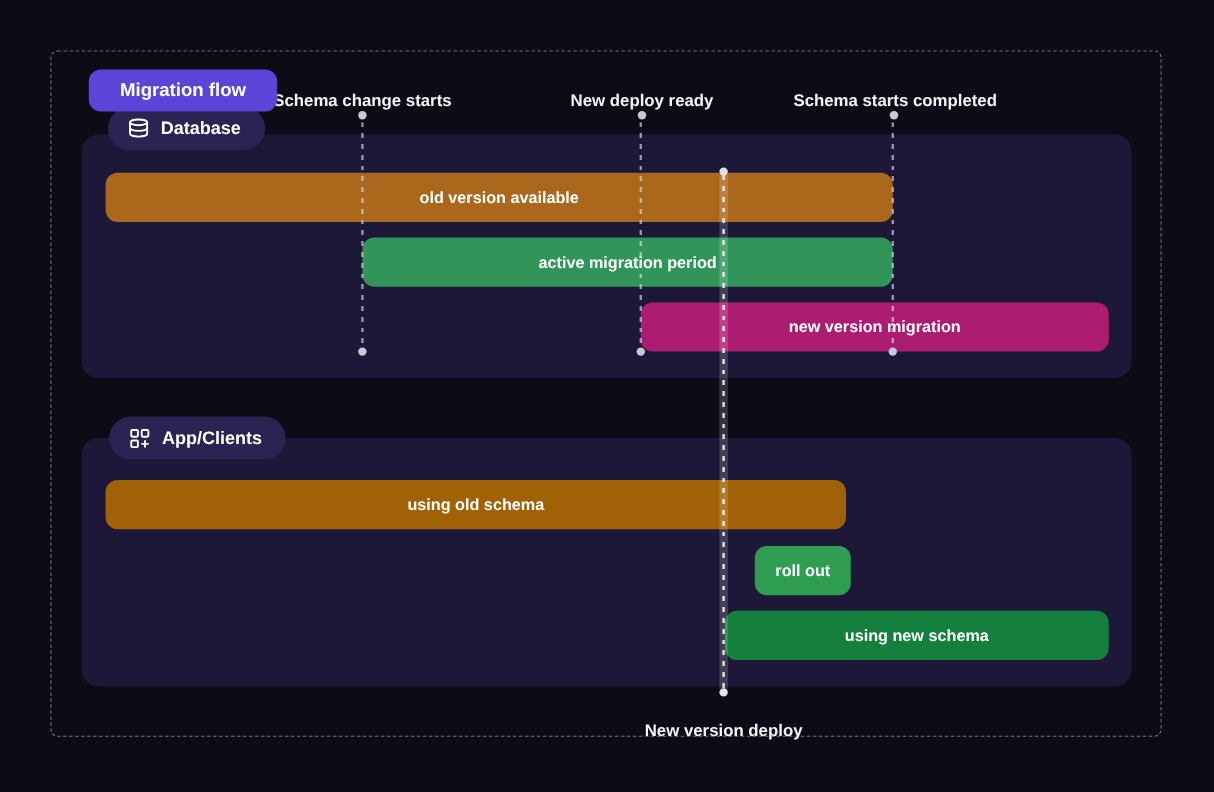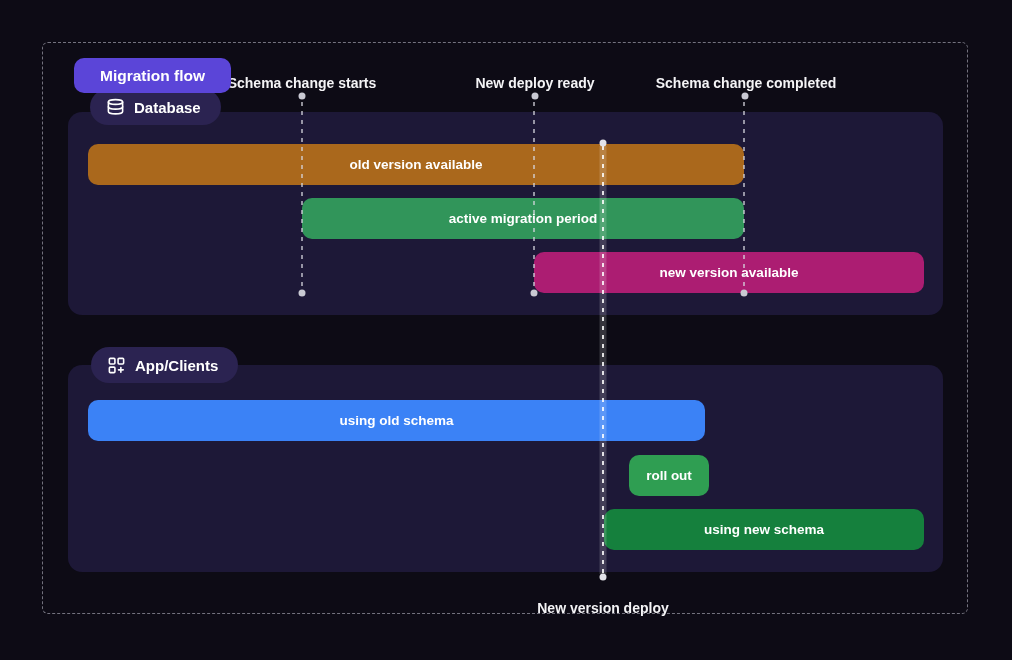--- a/index.html
+++ b/index.html
@@ -85,21 +85,21 @@
 
 <div class="abs frame"></div>
 
 <div class="abs title-badge" style="background: rgb(91, 69, 216); margin-top: 32px;">Migration flow</div>
 
 <div class="abs panel panel-db"></div>
 <div class="abs panel panel-app"></div>
 
 <div class="abs milestone-label" style="left:302px">Schema change starts</div>
 <div class="abs milestone-label" style="left:535px">New deploy ready</div>
-<div class="abs milestone-label" style="left:746px">Schema change completed</div>
+<div class="abs milestone-label" style="left:746px">Schema starts completed</div>
 
 <div class="abs dot" style="left:302px;top:96px"></div>
 <div class="abs dot" style="left:535px;top:96px"></div>
 <div class="abs dot" style="left:745px;top:96px"></div>
 
 <div class="abs vline" style="left:302px"></div>
 <div class="abs vline" style="left:534px"></div>
 <div class="abs vline" style="left:744px"></div>
 
 <div class="abs dot" style="left:302px;top:293px"></div>
@@ -125,23 +125,23 @@
       <rect x="3" y="14" width="7" height="7" rx="1.2"></rect>
       <line x1="17.5" y1="14.5" x2="17.5" y2="20.5"></line>
       <line x1="14.5" y1="17.5" x2="20.5" y2="17.5"></line>
     </svg>
   </span>
   <span>App/Clients</span>
 </div>
 
 <div class="abs bar bar-db-old" style="background: rgb(170, 104, 28);">old version available</div>
 <div class="abs bar bar-db-active" style="background: rgb(49, 149, 90);">active migration period</div>
-<div class="abs bar bar-db-new" style="background: rgb(172, 29, 114);">new version available</div>
+<div class="abs bar bar-db-new" style="background: rgb(172, 29, 114);">new version migration</div>
 
-<div class="abs bar bar-app-old" style="background: #3b82f6;">using old schema</div>
+<div class="abs bar bar-app-old" style="background: #a16207;">using old schema</div>
 <div class="abs bar bar-app-rollout" style="background: rgb(47, 158, 82);">roll out</div>
 <div class="abs bar bar-app-new" style="background: #15803d;">using new schema</div>
 
 <div class="abs deploy-band"></div>
 <div class="abs deploy-dash"></div>
 <div class="abs dot" style="left:603px;top:143px;background:#e2e2e8"></div>
 <div class="abs dot" style="left:603px;top:577px;background:#e2e2e8"></div>
 <div class="abs deploy-label" style="left:603px">New version deploy</div>
 
 </body></html>

